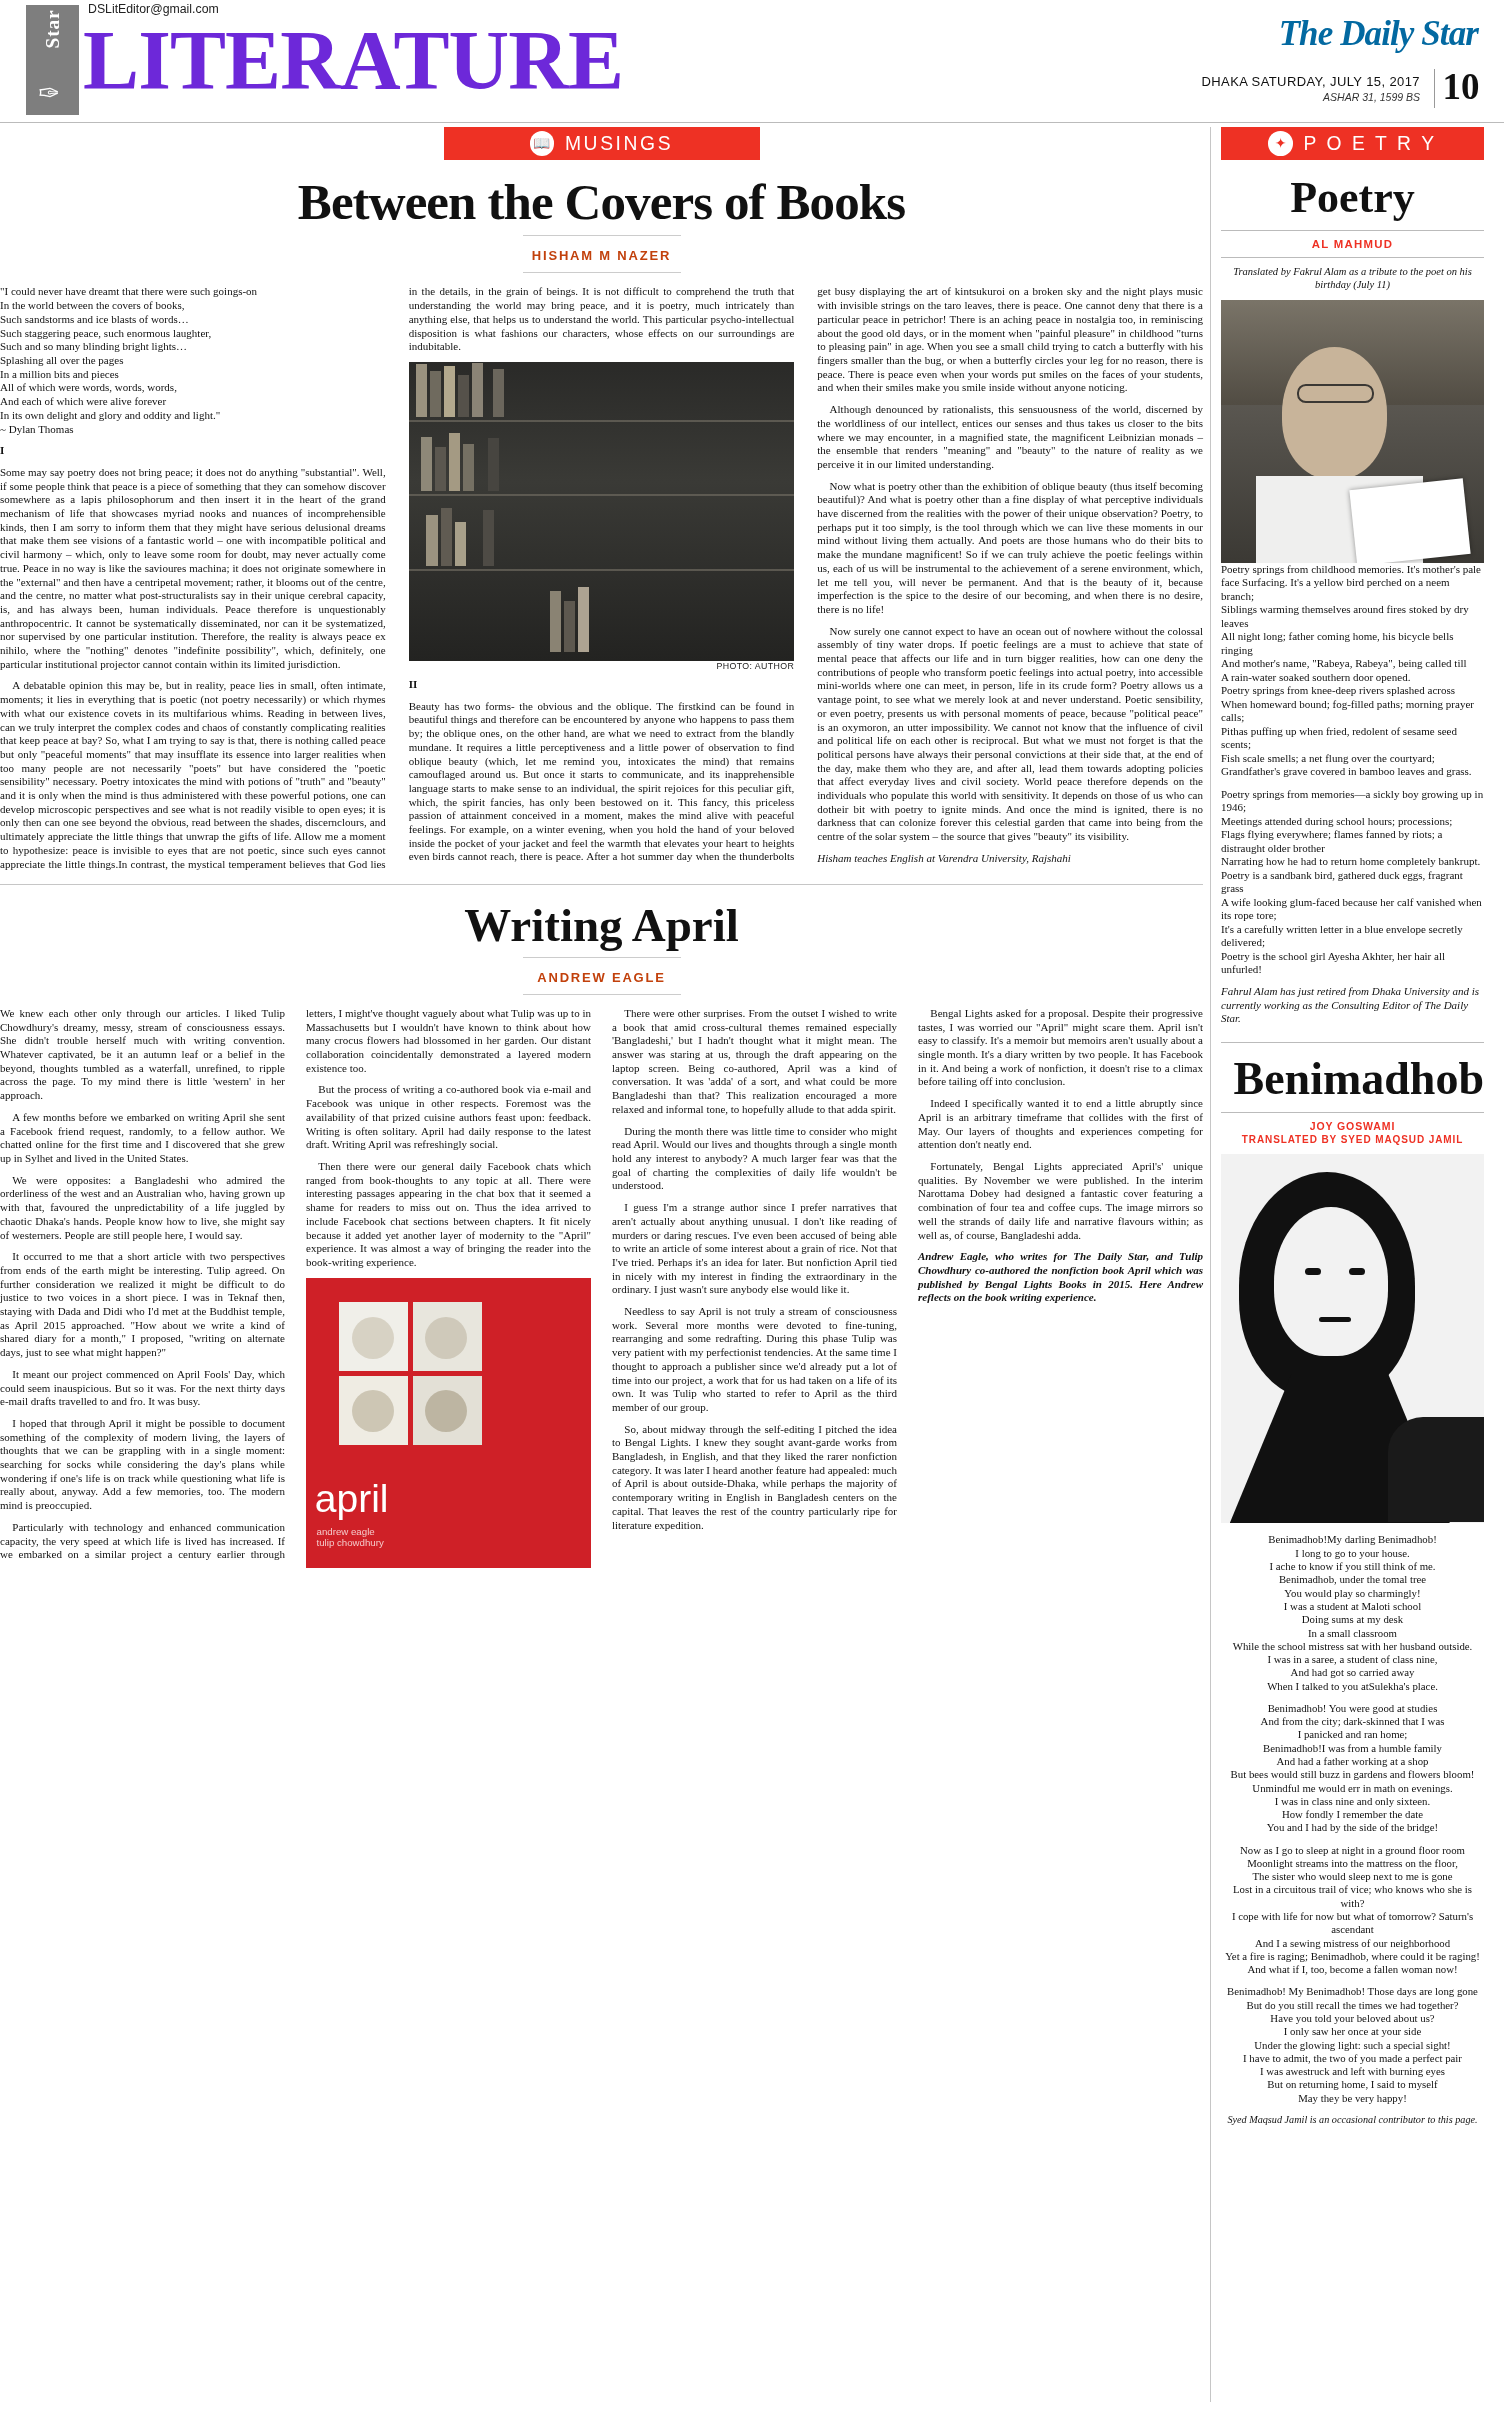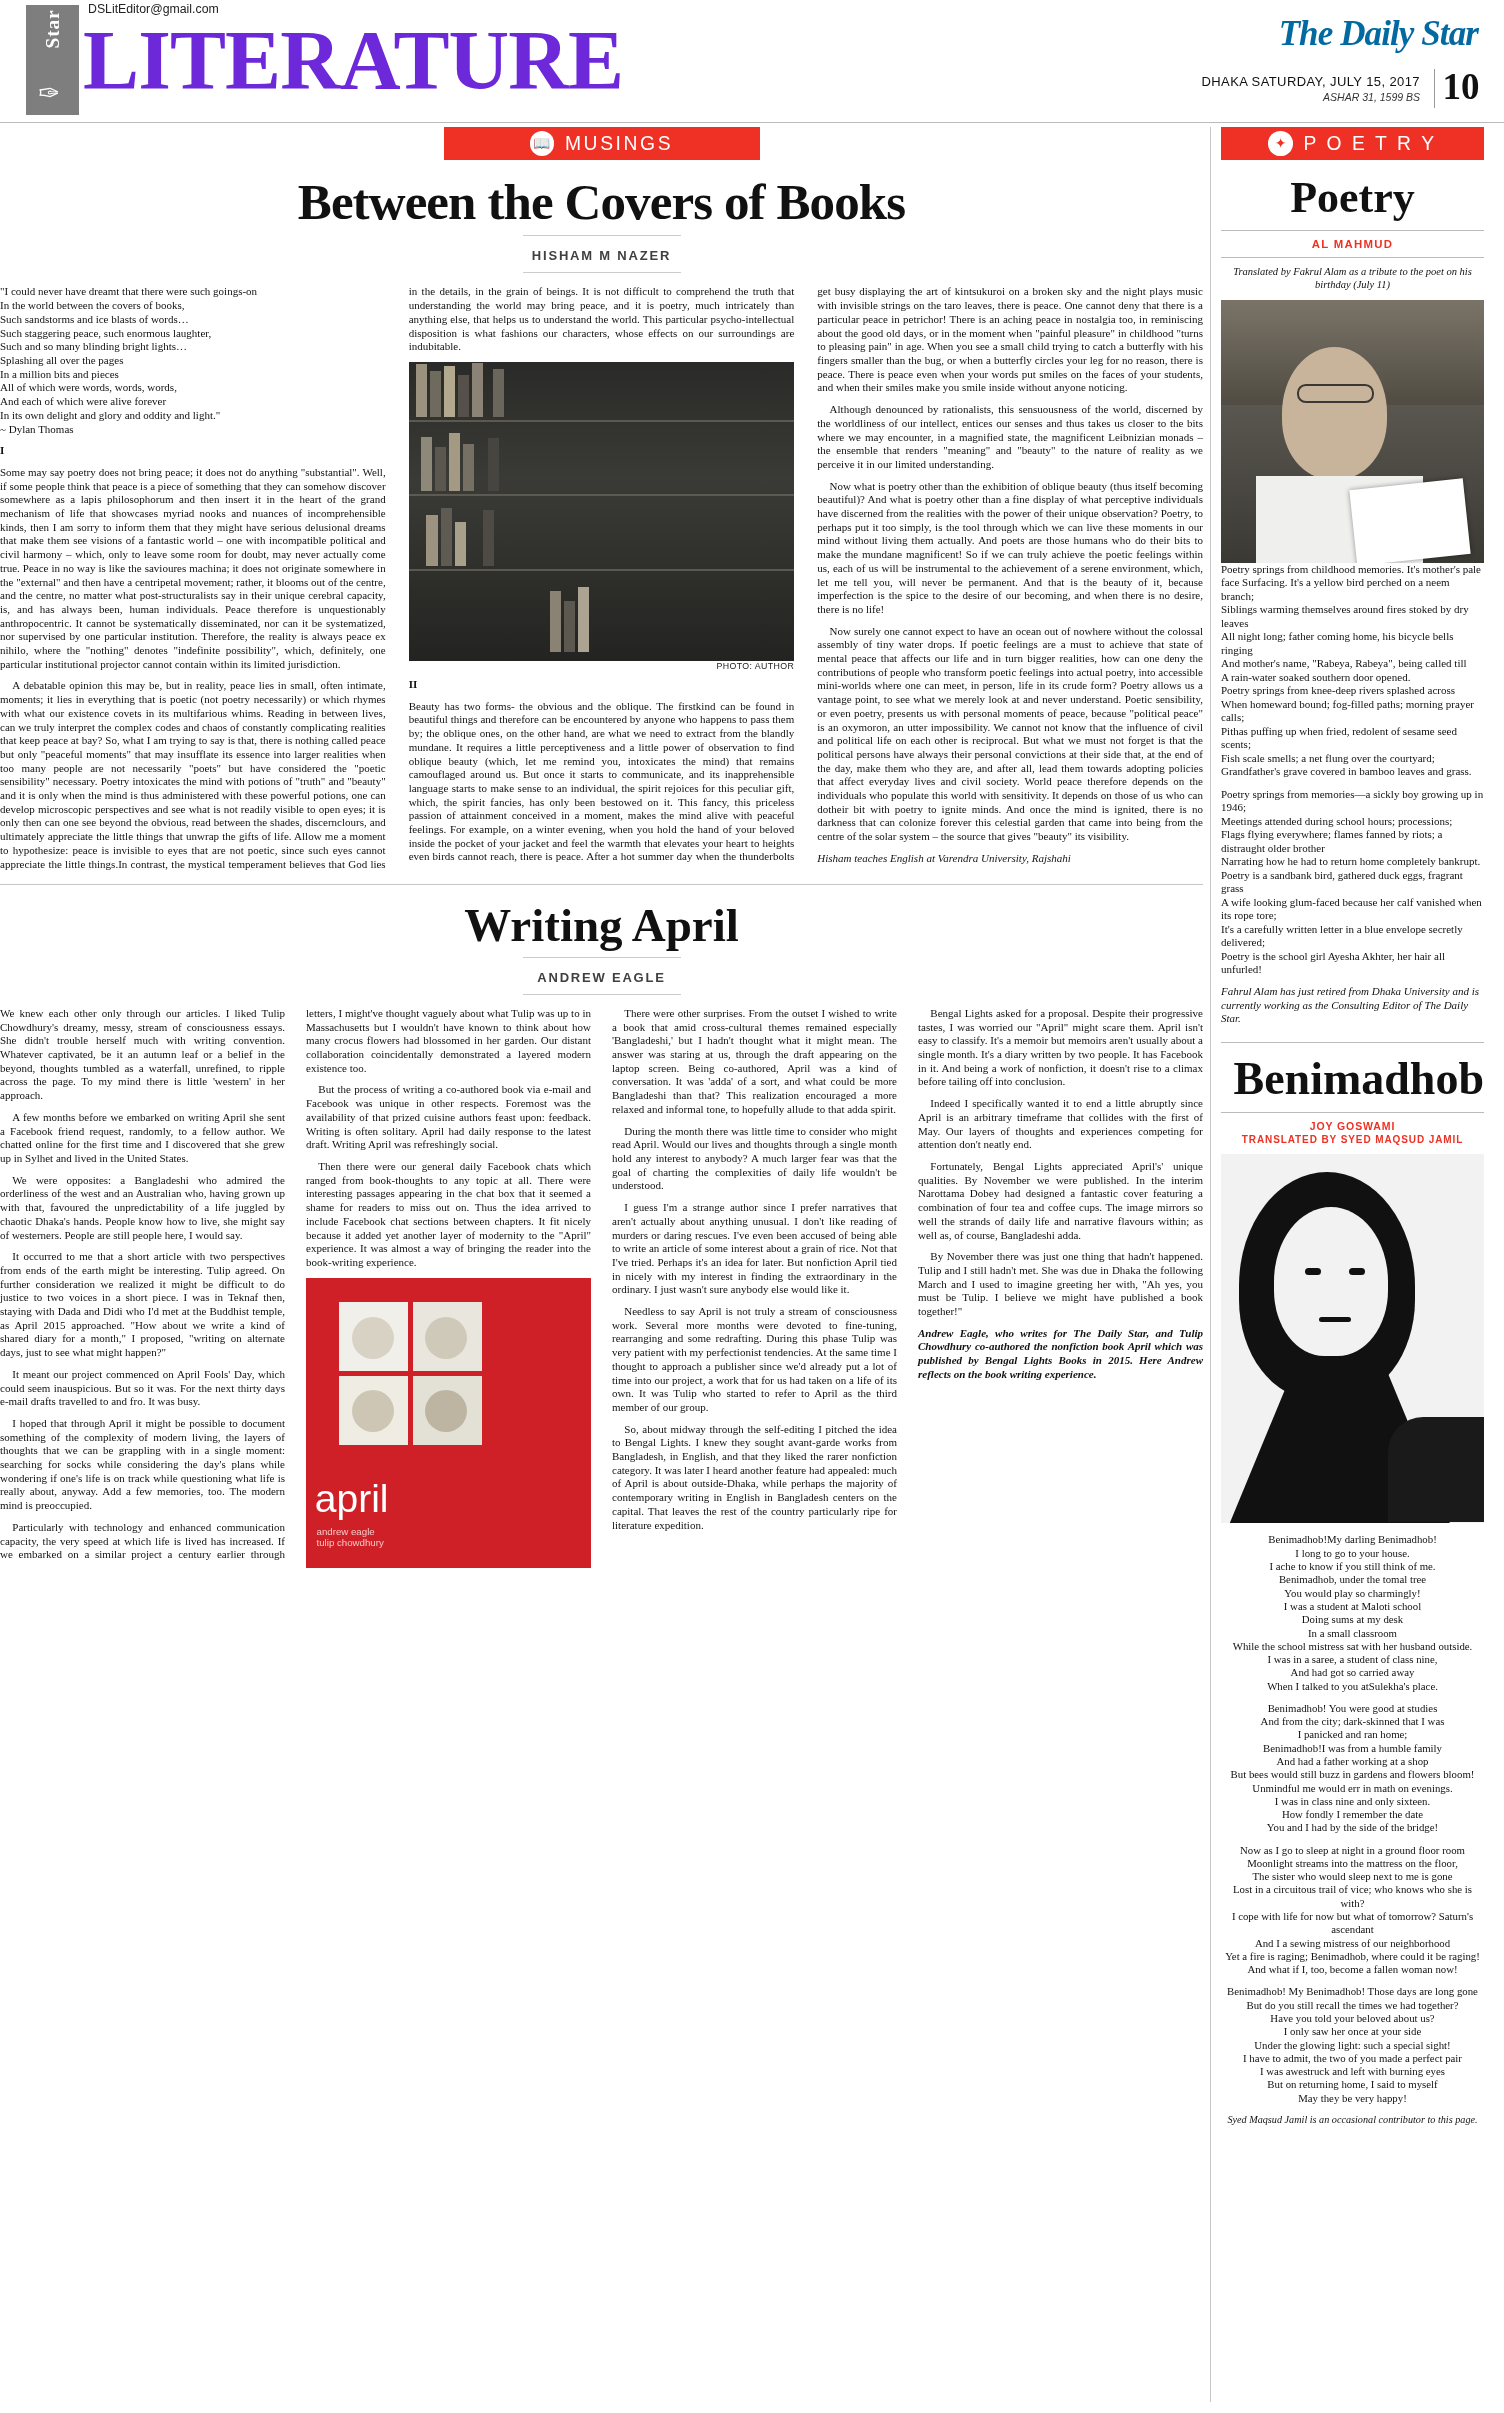--- a/index.html
+++ b/index.html
@@ -80,21 +80,21 @@
   .left-col { position:absolute; left:0; top:0; width:1203px; }
   .right-col { position:absolute; left:1221px; top:0; width:263px; }
   .vdivider { position:absolute; left:1210px; top:0; width:0.9px; height:2275px; background:#c6c6c6; }
 
   .musings-head { width:316px; margin:0 auto; }
   .headline {
     text-align:center; font-family:"Liberation Serif", serif; font-weight:bold;
     font-size:51px; line-height:56px; margin:14px 0 3.5px 0; letter-spacing:-0.9px;
   }
   .byline {
-    text-align:center; color:#404040; font-family:"Liberation Sans", sans-serif;
+    text-align:center; color:#c2410c; font-family:"Liberation Sans", sans-serif;
     font-weight:bold; font-size:13px; letter-spacing:1.8px; margin-bottom:8.8px;
   }
   .byline-underline { width:158px; height:0.9px; background:#ccc; margin:5.3px auto 12.3px auto; }
 
   .cols3 { column-count:3; column-gap:23px; column-rule:0; }
   .cols3 p, .cols2 p, .cols4 p {
     margin:0 0 8px 0; font-size:11px; line-height:13.7px; text-align:justify;
     font-family:"Liberation Serif", serif;
   }
   .indent { text-indent:12.3px; }
@@ -294,21 +294,20 @@
         </div>
 
         <p class="indent">There were other surprises. From the outset I wished to write a book that amid cross-cultural themes remained especially 'Bangladeshi,' but I hadn't thought what it might mean. The answer was staring at us, through the draft appearing on the laptop screen. Being co-authored, April was a kind of conversation. It was 'adda' of a sort, and what could be more Bangladeshi than that? This realization encouraged a more relaxed and informal tone, to hopefully allude to that adda spirit.</p>
         <p class="indent">During the month there was little time to consider who might read April. Would our lives and thoughts through a single month hold any interest to anybody? A much larger fear was that the goal of charting the complexities of daily life wouldn't be understood.</p>
         <p class="indent">I guess I'm a strange author since I prefer narratives that aren't actually about anything unusual. I don't like reading of murders or daring rescues. I've even been accused of being able to write an article of some interest about a grain of rice. Not that I've tried. Perhaps it's an idea for later. But nonfiction April tied in nicely with my interest in finding the extraordinary in the ordinary. I just wasn't sure anybody else would like it.</p>
         <p class="indent">Needless to say April is not truly a stream of consciousness work. Several more months were devoted to fine-tuning, rearranging and some redrafting. During this phase Tulip was very patient with my perfectionist tendencies. At the same time I thought to approach a publisher since we'd already put a lot of time into our project, a work that for us had taken on a life of its own. It was Tulip who started to refer to April as the third member of our group.</p>
         <p class="indent">So, about midway through the self-editing I pitched the idea to Bengal Lights. I knew they sought avant-garde works from Bangladesh, in English, and that they liked the rarer nonfiction category. It was later I heard another feature had appealed: much of April is about outside-Dhaka, while perhaps the majority of contemporary writing in English in Bangladesh centers on the capital. That leaves the rest of the country particularly ripe for literature expedition.</p>
         <p class="indent">Bengal Lights asked for a proposal. Despite their progressive tastes, I was worried our "April" might scare them. April isn't easy to classify. It's a memoir but memoirs aren't usually about a single month. It's a diary written by two people. It has Facebook in it. And being a work of nonfiction, it doesn't rise to a climax before tailing off into conclusion.</p>
         <p class="indent">Indeed I specifically wanted it to end a little abruptly since April is an arbitrary timeframe that collides with the first of May. Our layers of thoughts and experiences competing for attention don't neatly end.</p>
         <p class="indent">Fortunately, Bengal Lights appreciated April's' unique qualities. By November we were published. In the interim Narottama Dobey had designed a fantastic cover featuring a combination of four tea and coffee cups. The image mirrors so well the strands of daily life and narrative flavours within; as well as, of course, Bangladeshi adda.</p>
-        <p class="indent">By November there was just one thing that hadn't happened. Tulip and I still hadn't met. She was due in Dhaka the following March and I used to imagine greeting her with, "Ah yes, you must be Tulip. I believe we might have published a book together!"</p>
         <p class="small-italic bold-note">Andrew Eagle, who writes for The Daily Star, and Tulip Chowdhury co-authored the nonfiction book April which was published by Bengal Lights Books in 2015. Here Andrew reflects on the book writing experience.</p>
       </div>
 
     </div>
 
     <div class="right-col">
 
       <div class="seclabel">
         <div class="badge">✦</div>
         <div class="txt">P O E T R Y</div>

